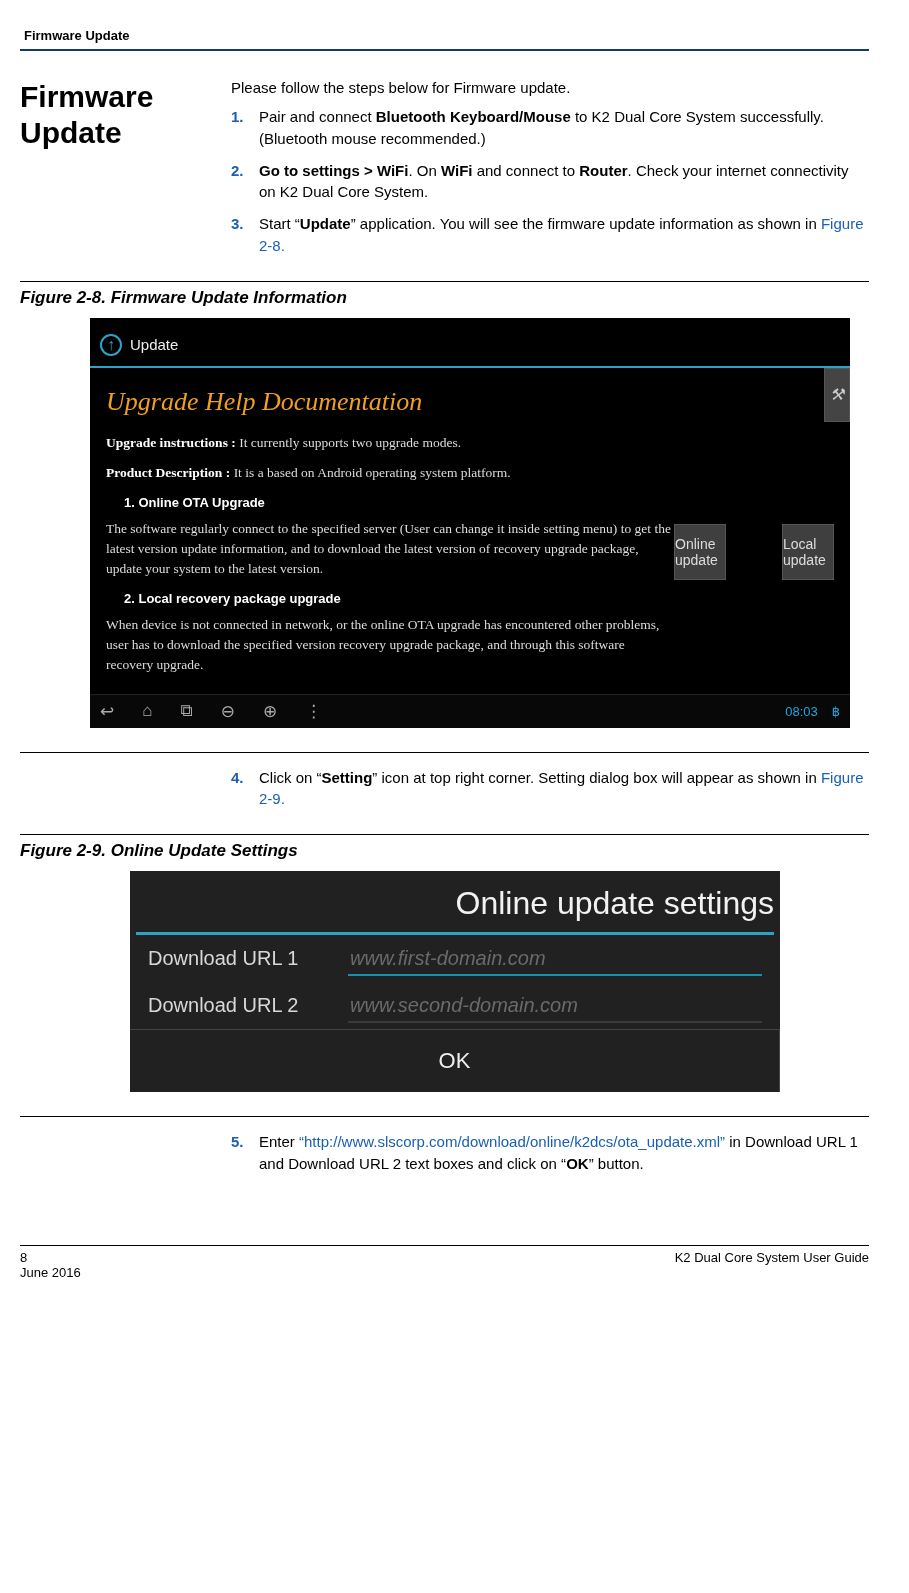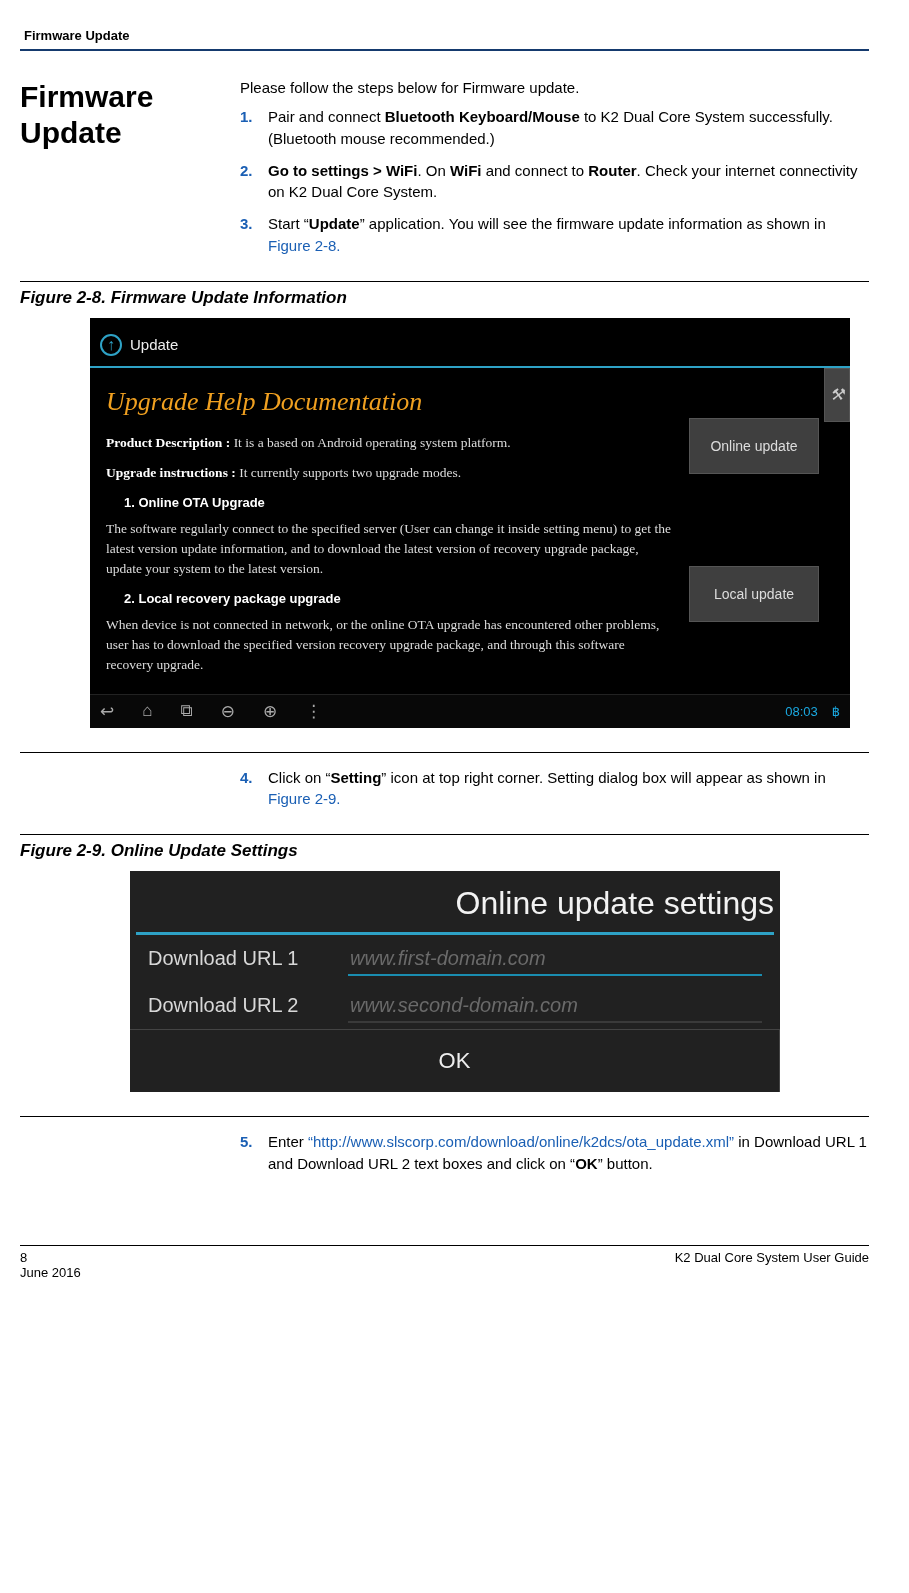--- a/index.html
+++ b/index.html
@@ -11,21 +11,21 @@
       color: #000;
       font-size: 14px;
     }
     .page { padding: 20px 40px 20px 20px; }
     .header-line {
       font-size: 13px;
       padding: 8px 0 6px 4px;
       font-weight: bold;
     }
     .top-rule { border: none; border-top: 2px solid #153a6e; margin-bottom: 28px; }
-    .main-row { display: flex; gap: 20px; }
+    .main-row { display: flex; gap: 11px; }
     .left-col { width: 200px; flex-shrink: 0; }
     .right-col { flex: 1; }
     .section-title {
       font-size: 30px;
       font-weight: bold;
       line-height: 1.2;
     }
     .intro { margin-bottom: 10px; font-size: 15px; }
     .step-list { list-style: none; }
     .step-list li {
@@ -80,22 +80,22 @@
     .f28-heading {
       color: #f0a020; font-size: 26px; font-style: italic;
       font-family: Georgia, serif; margin: 4px 0 12px;
     }
     .f28-left p { margin-bottom: 10px; color: #ddd; }
     .f28-left .lbl { color: #fff; font-weight: bold; }
     .f28-sub { color: #fff; font-weight: bold; margin: 6px 0 6px 18px; font-size: 13px; font-family: Arial, sans-serif; }
     .f28-desc { color: #bbb; margin-bottom: 10px; }
     .f28-right {
       width: 160px; flex-shrink: 0;
-      display: flex; flex-direction: column; align-items: center;
-      padding-top: 40px; gap: 92px;
+      display: flex; flex-direction: row; align-items: center;
+      padding-top: 40px; gap: 56px;
     }
     .f28-btn {
       width: 130px; height: 56px; background: #3f3f3f;
       border: 1px solid #555;
       display: flex; align-items: center; justify-content: center;
       color: #ddd; font-size: 14px;
     }
     .f28-set-rail {
       position: absolute; top: 0; right: 0;
       width: 26px; background: #444; border: 1px solid #555;
@@ -199,22 +199,22 @@
     <div class="f28-status"></div>
     <div class="f28-title-bar">
       <div class="f28-up-icon">↑</div>
       <div class="f28-title">Update</div>
     </div>
     <div class="f28-body-wrap">
       <div class="f28-set-rail">⚒</div>
       <div class="f28-body">
         <div class="f28-left">
           <div class="f28-heading">Upgrade Help Documentation</div>
+          <p><span class="lbl">Upgrade instructions :</span><span> It currently supports two upgrade modes.</span></p>
           <p><span class="lbl">Product Description :</span><span> It is a based on Android operating system platform.</span></p>
-          <p><span class="lbl">Upgrade instructions :</span><span> It currently supports two upgrade modes.</span></p>
           <div class="f28-sub">1. Online OTA Upgrade</div>
           <p class="f28-desc">The software regularly connect to the specified server (User can change it inside setting menu) to get the latest version update information, and to download the latest version of recovery upgrade package, update your system to the latest version.</p>
           <div class="f28-sub">2. Local recovery package upgrade</div>
           <p class="f28-desc">When device is not connected in network, or the online OTA upgrade has encountered other problems, user has to download the specified version recovery upgrade package, and through this software recovery upgrade.</p>
         </div>
         <div class="f28-right">
           <div class="f28-btn">Online update</div>
           <div class="f28-btn">Local update</div>
         </div>
       </div>

